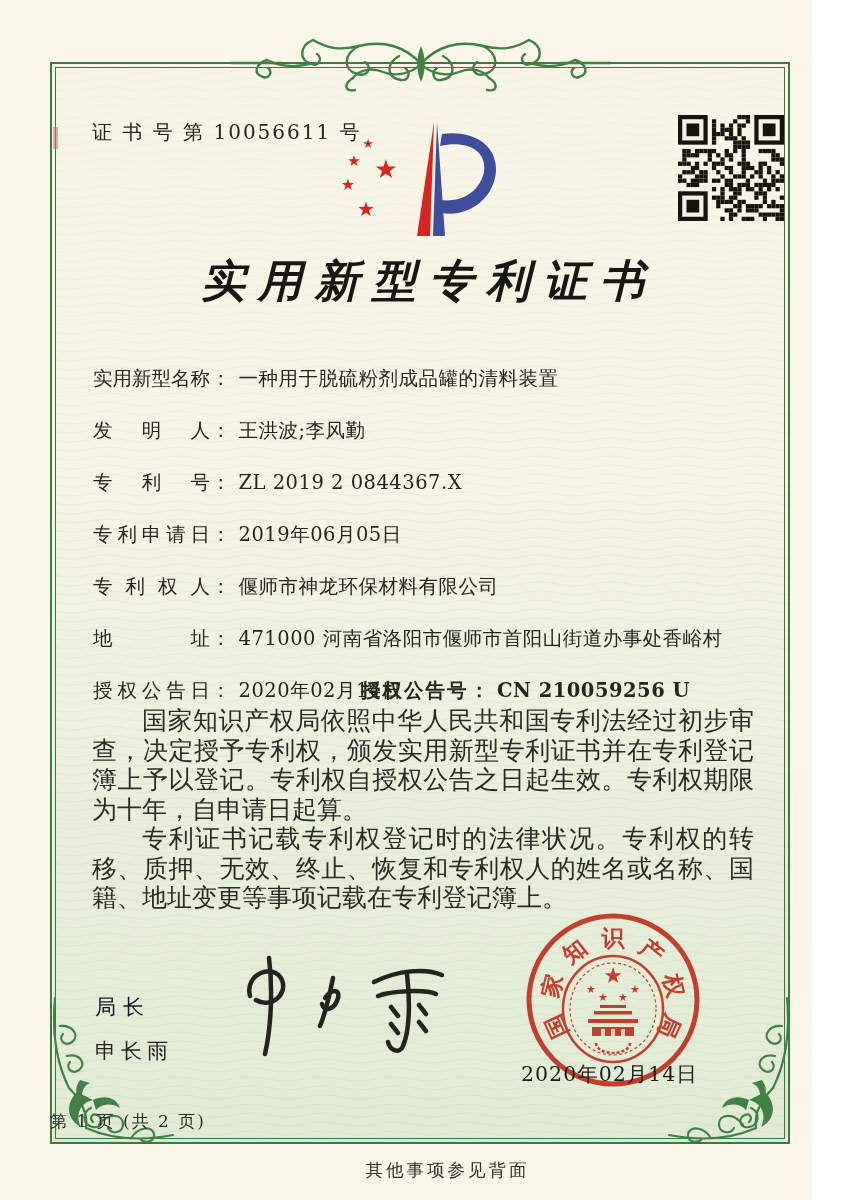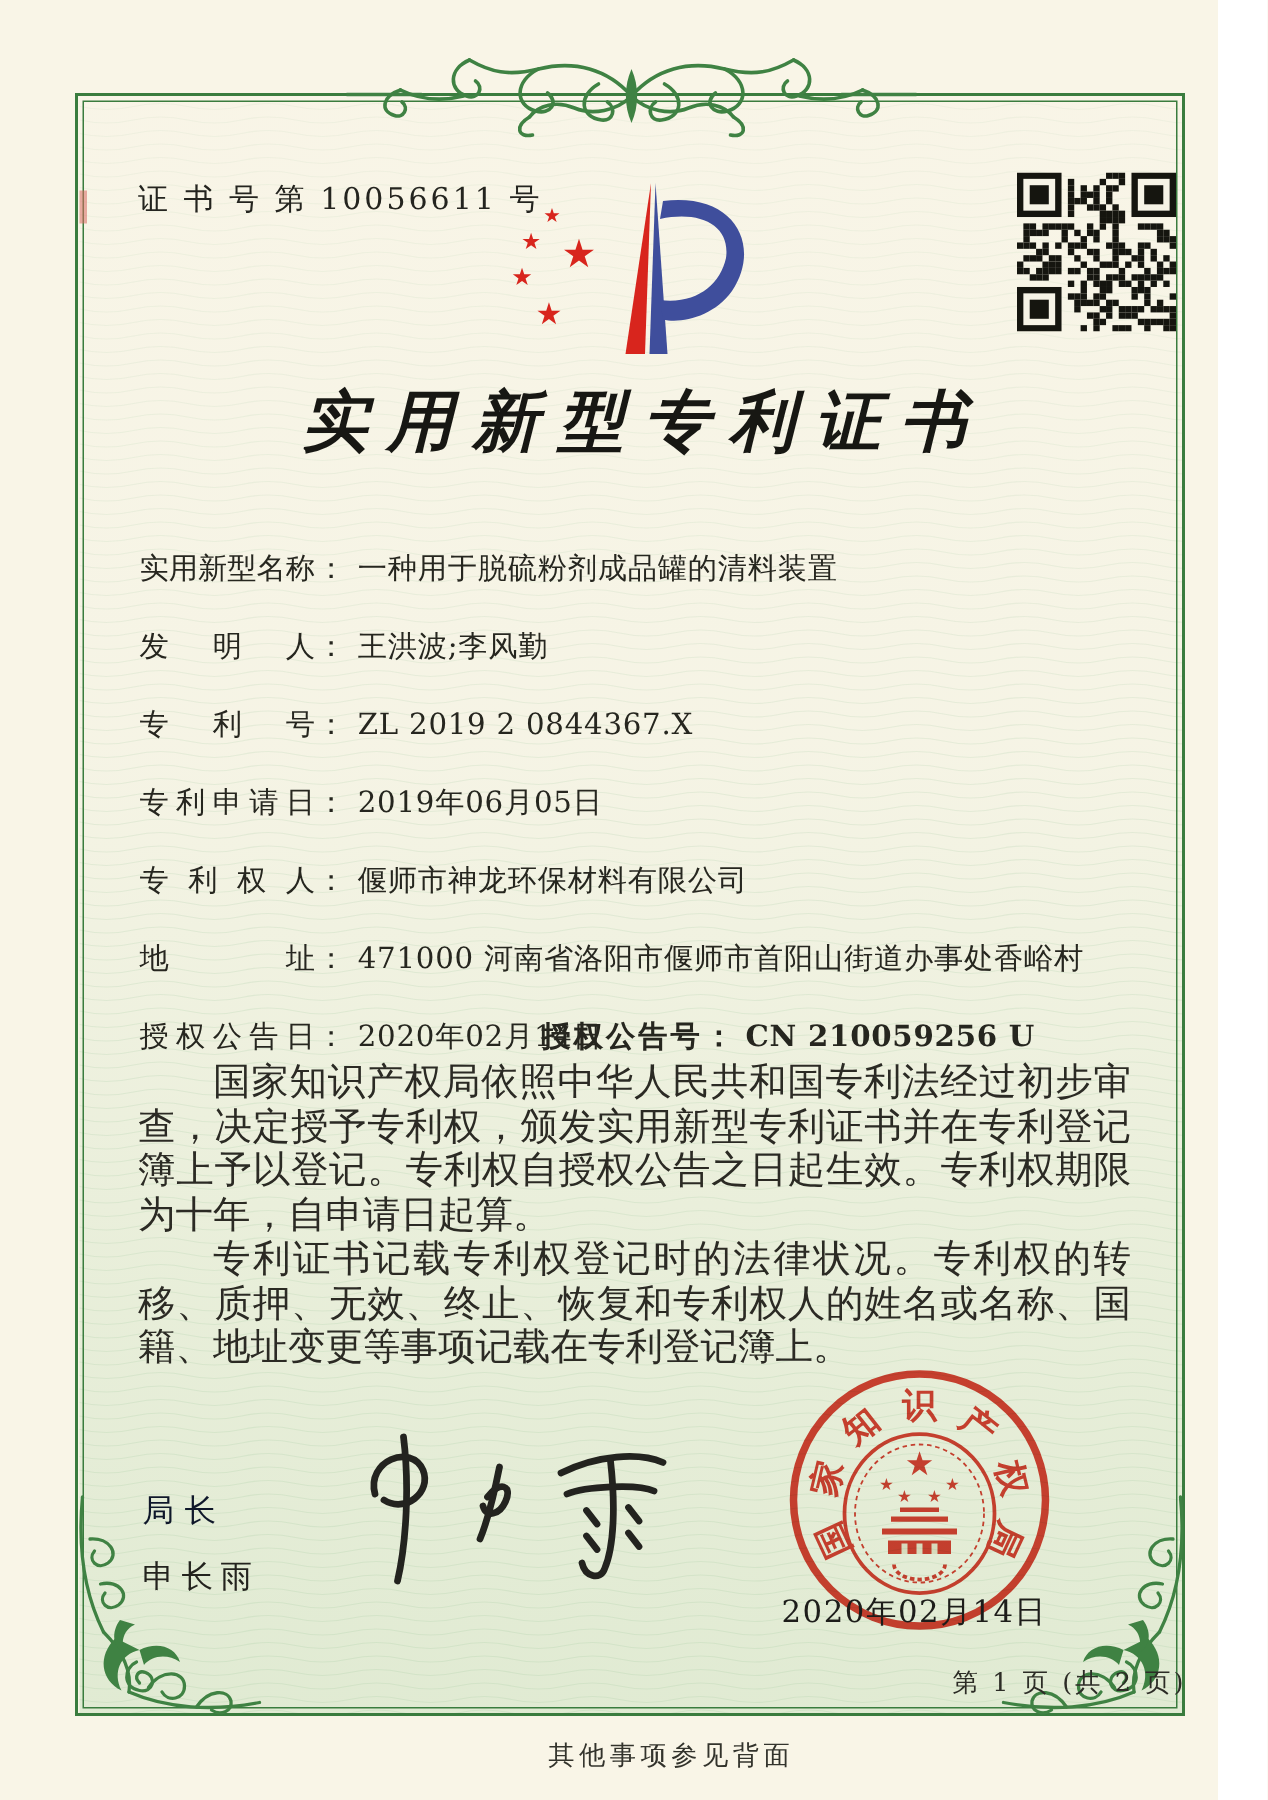--- a/index.html
+++ b/index.html
@@ -25,21 +25,21 @@
   .grant{position:absolute;left:268px;top:0;white-space:nowrap;font-weight:bold;}
   .grant .glabel{display:inline-block;letter-spacing:2px;}
   .paras{position:absolute;left:92px;top:706px;width:662px;font-size:25px;line-height:29.5px;
          text-align:justify;color:#2b2a24;}
   .paras p{margin:0;text-indent:2em;}
   .sig-title{position:absolute;left:95px;top:993px;font-size:21px;letter-spacing:7px;color:#0f172a;}
   .sig-name{position:absolute;left:95px;top:1037px;font-size:21px;letter-spacing:5px;color:#23231e;}
   .sig-svg{position:absolute;left:228px;top:950px;width:232px;height:114px;}
   .seal{position:absolute;left:518px;top:905px;width:190px;height:190px;mix-blend-mode:multiply;opacity:.95;}
   .seal-date{position:absolute;left:521px;top:1060px;font-size:20.5px;letter-spacing:1px;color:#1d1d1a;white-space:nowrap;}
-  .page-info{position:absolute;left:50px;top:1110px;width:741px;text-align:right;font-size:17px;letter-spacing:2px;color:#2c2c26;}
+  .page-info{position:absolute;left:50px;top:1110px;width:741px;text-align:left;font-size:17px;letter-spacing:2px;color:#2c2c26;}
   .back-note{position:absolute;left:50px;top:1158px;width:795px;text-align:center;font-size:17.5px;letter-spacing:3px;color:#33332c;}
   .orn-top{position:absolute;left:231px;top:30px;width:380px;height:66px;}
   .orn-bl{position:absolute;left:47px;top:996px;width:132px;height:152px;}
   .orn-br{position:absolute;left:663px;top:996px;width:132px;height:152px;transform:scaleX(-1);}
 </style>
 </head>
 <body>
 
 <div class="page">
 

